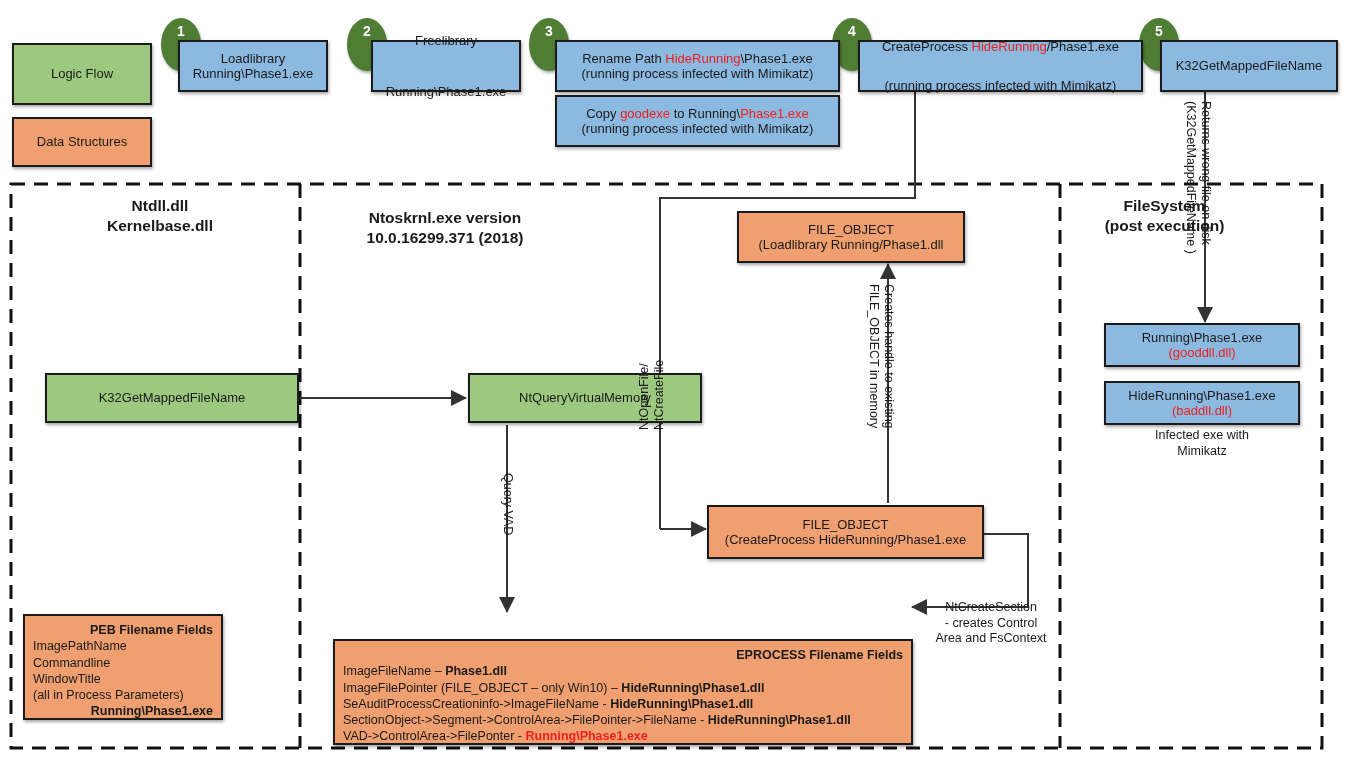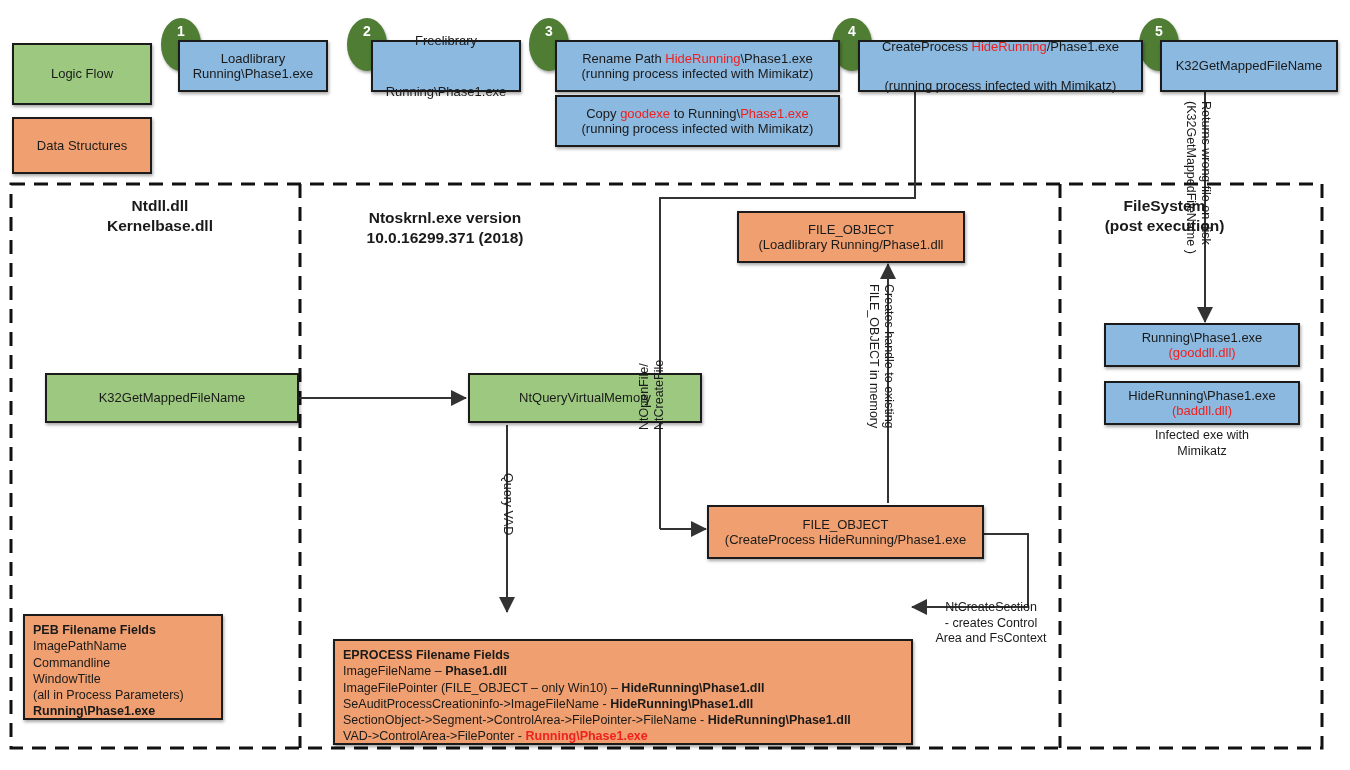--- a/index.html
+++ b/index.html
@@ -10,21 +10,21 @@
 
   .box{position:absolute;box-sizing:border-box;border:2px solid #1b1b1b;
        display:flex;flex-direction:column;align-items:center;justify-content:center;
        text-align:center;line-height:1.18;box-shadow:1px 2px 3px rgba(0,0,0,.35);}
   .green{background:#9cc97f;}
   .blue{background:#8cb9e0;}
   .orange{background:#f0a070;}
 
   .lbl{display:block;white-space:nowrap;}
   .red{color:#ef2020;}
-  .b{font-weight:bold;}
+  .b{font-weight:bold;text-align:right;}
 
   .step{position:absolute;width:40px;height:48px;border-radius:50%;
         background:#4f7d34;color:#fff;display:flex;align-items:flex-start;
         justify-content:center;padding-top:5px;font-size:14px;font-weight:600;
         box-shadow:1px 2px 3px rgba(0,0,0,.35);}
 
   .panelTitle{position:absolute;text-align:center;font-weight:bold;font-size:15.5px;
               line-height:1.3;}
 
   .vlabel{position:absolute;font-size:12.5px;line-height:1.22;white-space:nowrap;
@@ -67,21 +67,21 @@
 
     <line x1="888" y1="503" x2="888" y2="264" stroke="#333" stroke-width="2" marker-end="url(#ah)"></line>
 
     <polyline points="983,534 1028,534 1028,607 922,607" fill="none" stroke="#333" stroke-width="2"></polyline>
     <line x1="950" y1="607" x2="912" y2="607" stroke="#333" stroke-width="2" marker-end="url(#ah)"></line>
   </svg>
 
   <div class="box green" style="left:12px;top:43px;width:140px;height:62px;font-size:13px;">
     <span class="lbl">Logic Flow</span>
   </div>
-  <div class="box orange" style="left:12px;top:117px;width:140px;height:57px;font-size:13px;">
+  <div class="box orange" style="left:12px;top:117px;width:140px;height:50px;font-size:13px;">
     <span class="lbl">Data Structures</span>
   </div>
 
   <div class="step" style="left:161px;top:18px;">
     <span>1</span>
     </div>
   <div class="step" style="left:347px;top:18px;">
     <span>2</span>
     </div>
   <div class="step" style="left:529px;top:18px;">

